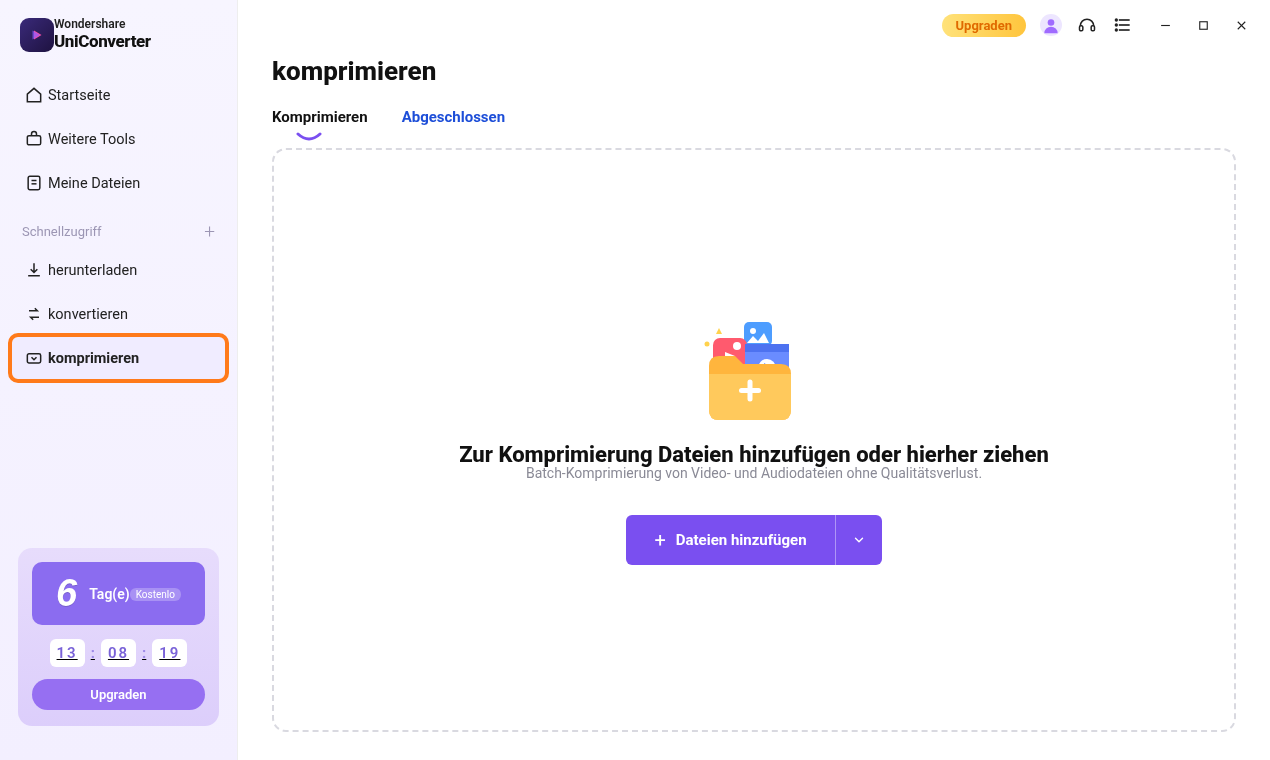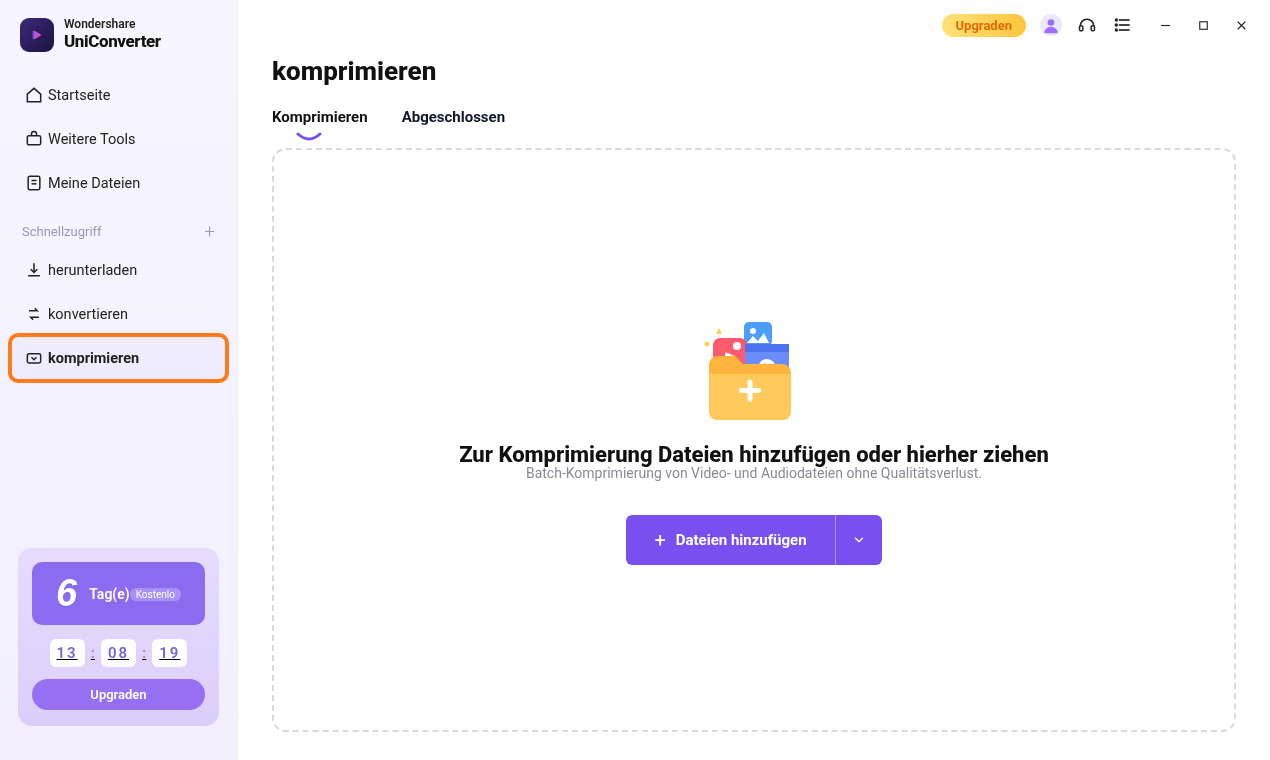--- a/index.html
+++ b/index.html
@@ -1,20 +1,20 @@
 <!DOCTYPE html>
 <html><head>
 <meta charset="utf-8">
 <style>
 * { margin: 0; padding: 0; box-sizing: border-box; font-family: -apple-system, BlinkMacSystemFont, "Segoe UI", Roboto, sans-serif; }
 body { width: 1270px; height: 760px; background: #fff; display: flex; overflow: hidden; }
 
 
 .sidebar { width: 238px; height: 100%; background: linear-gradient(180deg, #f7f5ff 0%, #f3efff 100%); border-right: 1px solid #eee; display: flex; flex-direction: column; padding: 18px 0 20px 0; }
-.brand { display: flex; align-items: center; gap: 10px; padding: 0 20px 22px 20px; }
+.brand { display: flex; align-items: center; padding: 0 20px 22px 20px; }
 .brand-logo { width: 34px; height: 34px; border-radius: 9px; background: linear-gradient(135deg,#3a2a7a,#1e1240); position: relative; display:flex; align-items:center; justify-content:center;}
 .brand-logo svg { width: 18px; height: 18px; }
 .brand-text { display:flex; flex-direction: column; line-height:1.15; }
 .brand-text .w { font-size: 12px; font-weight: 600; color:#222; }
 .brand-text .u { font-size: 17px; font-weight: 800; color:#111; letter-spacing: -0.4px;}
 
 .nav { padding: 0 12px; display:flex; flex-direction:column; gap: 2px; }
 .nav-item { display:flex; align-items:center; gap:4px; padding: 11px 12px; border-radius: 10px; cursor:pointer; font-size:14.5px; color:#222; }
 .nav-item.active { background:#f0ecff;}
 .nav-item.highlighted { outline: 4px solid #ff7a1a; border-radius: 6px; font-weight: 700; }
@@ -41,21 +41,21 @@
 .main { flex:1; display:flex; flex-direction:column; }
 .titlebar { height: 40px; display:flex; align-items:center; justify-content:flex-end; gap: 14px; padding:10px 18px 0 0;}
 .upgrade-btn { background: linear-gradient(90deg,#ffe27a,#ffc53d); color:#e06a00; font-weight:700; font-size:13px; border:none; border-radius:14px; padding:4px 14px; cursor:pointer;}
 .title-icon { width:22px; height:22px; display:inline-flex; align-items:center; justify-content:center; cursor:pointer; }
 .title-icon.avatar { background:#ede6ff; border-radius:50%; }
 .title-icon svg { width:20px; height:20px; }
 
 .content { padding: 16px 34px 28px 34px; flex:1; display:flex; flex-direction:column;}
 .page-title { font-size: 26px; font-weight:800; color:#111; margin-bottom: 22px;}
 .tabs { display:flex; gap: 34px; border-bottom: none; margin-bottom: 16px;}
-.tab { font-size:15px; font-weight:700; color:#0f172a; cursor:pointer; position:relative; padding-bottom:6px;}
+.tab { font-size:15px; font-weight:700; color:#1d4ed8; cursor:pointer; position:relative; padding-bottom:6px;}
 .tab.active { color:#111; }
 .tab.active::after { content:""; position:absolute; left: 20px; bottom:-4px; width: 30px; height:8px; border-radius:8px 8px 8px 8px; background: radial-gradient(ellipse at center, rgba(111,78,240,0) 0%, rgba(111,78,240,0) 30%, rgba(111,78,240,0) 30%);}
 .tab.active .underline { position:absolute; left: 24px; bottom:-6px; width: 26px; height: 10px;}
 .tab.active .underline svg { width: 26px; height:10px; }
 
 .dropzone { flex:1; border: 2px dashed #d9d9e0; border-radius: 14px; display:flex; flex-direction:column; align-items:center; justify-content:center; gap: 6px; padding: 40px;}
 .dz-illustration { width: 130px; height: 120px; position:relative; }
 .dz-h { font-size: 22px; font-weight:800; color:#111; text-align:center;}
 .dz-sub { font-size: 14px; color:#8a8a96; text-align:center; margin-top:-8px;}
 .dz-actions { display:flex; margin-top: 28px;}

